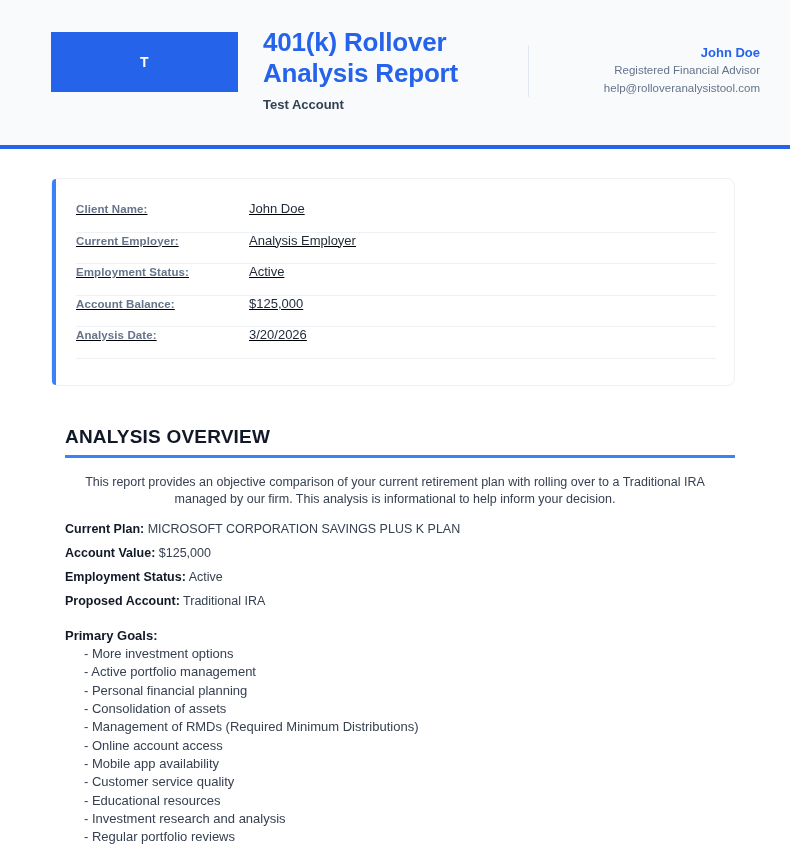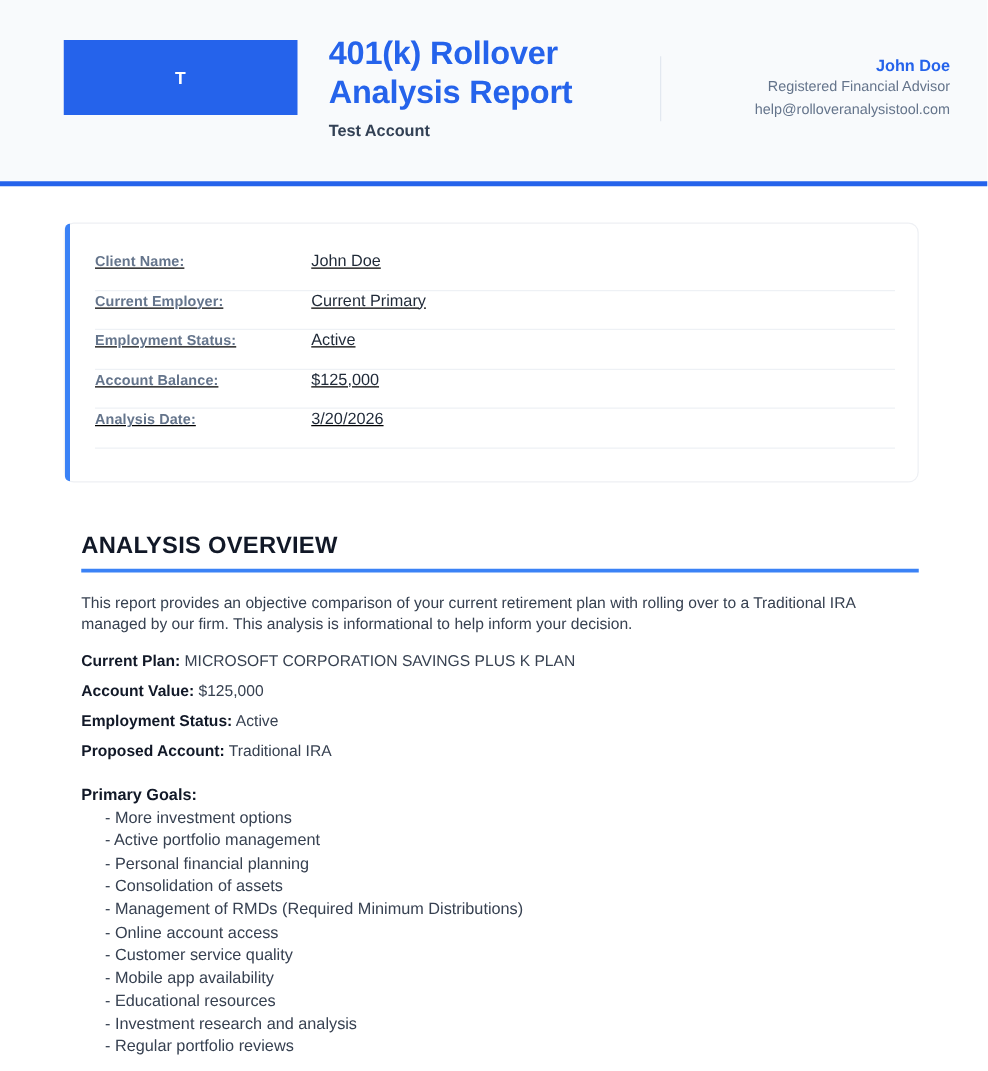--- a/index.html
+++ b/index.html
@@ -145,20 +145,21 @@
     height: 3px;
     background: #3b82f6;
     margin-bottom: 16px;
   }
   .section-para {
     color: #374151;
     font-size: 12.5px;
     line-height: 1.42;
     margin: 0 0 10px 0;
     max-width: 660px;
+    text-align: center;
   }
   .fact-line {
     color: #374151;
     font-size: 12.5px;
     line-height: 1.68;
     margin-bottom: 3px;
   }
   .fact-line .fact-key {
     color: #111827;
     font-weight: bold;
@@ -209,21 +210,21 @@
 </div>
 
 <div class="client-card">
   <div id="client-rows">
       <div class="info-row">
         <div class="info-label">Client Name:</div>
         <div class="info-value">John Doe</div>
       </div>
       <div class="info-row">
         <div class="info-label">Current Employer:</div>
-        <div class="info-value">Current Primary</div>
+        <div class="info-value">Analysis Employer</div>
       </div>
       <div class="info-row">
         <div class="info-label">Employment Status:</div>
         <div class="info-value">Active</div>
       </div>
       <div class="info-row">
         <div class="info-label">Account Balance:</div>
         <div class="info-value">$125,000</div>
       </div>
       <div class="info-row">
@@ -247,19 +248,19 @@
     </div>
 
   <div class="goals-heading">Primary Goals:</div>
   <ul class="goals-list" id="goals-list">
       <li>- More investment options</li>
       <li>- Active portfolio management</li>
       <li>- Personal financial planning</li>
       <li>- Consolidation of assets</li>
       <li>- Management of RMDs (Required Minimum Distributions)</li>
       <li>- Online account access</li>
+      <li>- Mobile app availability</li>
       <li>- Customer service quality</li>
-      <li>- Mobile app availability</li>
       <li>- Educational resources</li>
       <li>- Investment research and analysis</li>
       <li>- Regular portfolio reviews</li>
     </ul>
 </div>
 
 </body></html>

